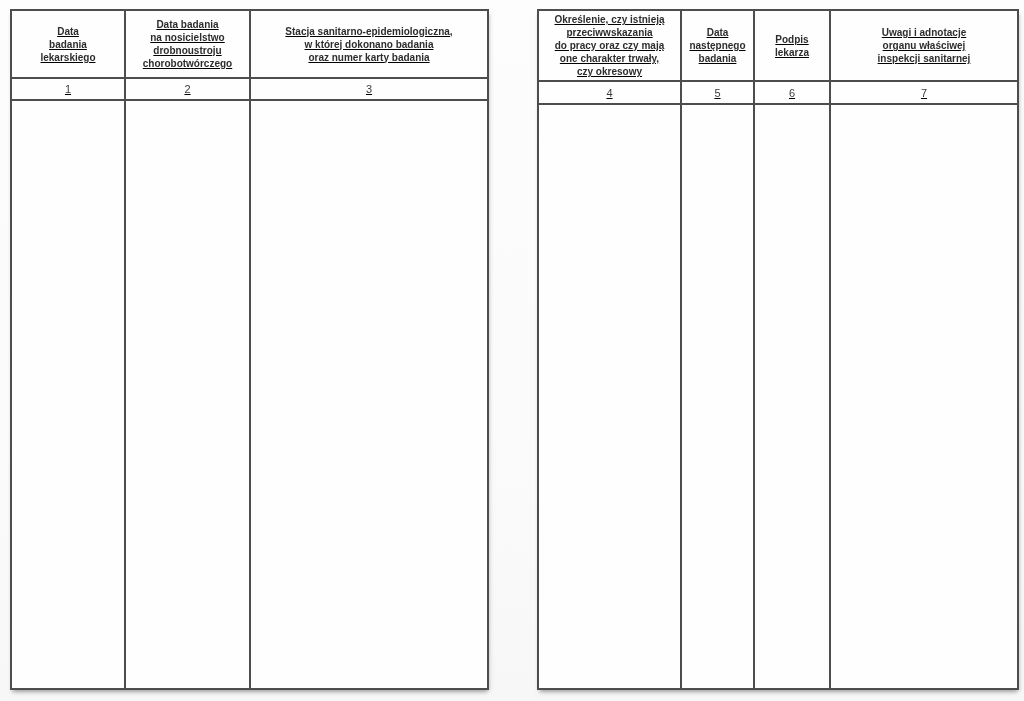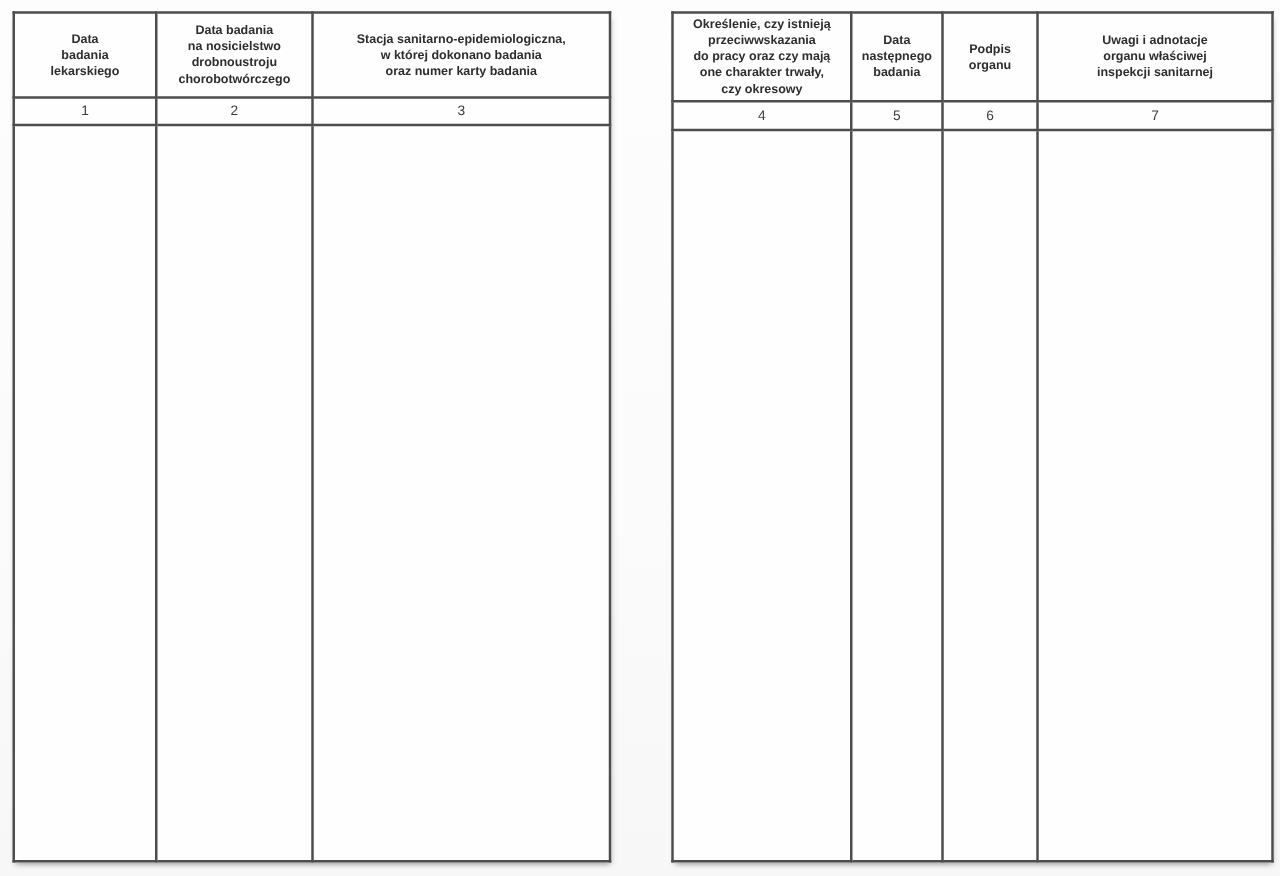--- a/index.html
+++ b/index.html
@@ -14,20 +14,21 @@
     width: 1024px; height: 701px;
     background: linear-gradient(180deg, #fdfdfd 0%, #fbfbfb 60%, #f7f7f7 100%);
   }
   table.reg-table {
     position: absolute;
     top: 9px;
     border-collapse: collapse;
     table-layout: fixed;
     background: #fefefe;
     box-shadow: 0 4px 4px -2px rgba(90,90,90,0.45), 3px 3px 4px -2px rgba(120,120,120,0.25);
+    text-decoration: underline;
   }
   table.reg-table, table.reg-table th, table.reg-table td {
     border: 2px solid #4d4d4d;
   }
   table.left-table  { left: 10px;  width: 477px; height: 681px; }
   table.right-table { left: 537px; width: 480px; height: 681px; }
 
   th.header-cell {
     font-size: 10px;
     line-height: 13px;
@@ -103,21 +104,21 @@
       <tr class="header-row">
         <th class="header-cell">Określenie, czy istnieją
 przeciwwskazania
 do pracy oraz czy mają
 one charakter trwały,
 czy okresowy</th>
         <th class="header-cell">Data
 następnego
 badania</th>
         <th class="header-cell">Podpis
-organu</th>
+lekarza</th>
         <th class="header-cell">Uwagi i adnotacje
 organu właściwej
 inspekcji sanitarnej</th>
       </tr>
       <tr class="number-row">
         <td class="number-cell">4</td>
         <td class="number-cell">5</td>
         <td class="number-cell">6</td>
         <td class="number-cell">7</td>
       </tr>

